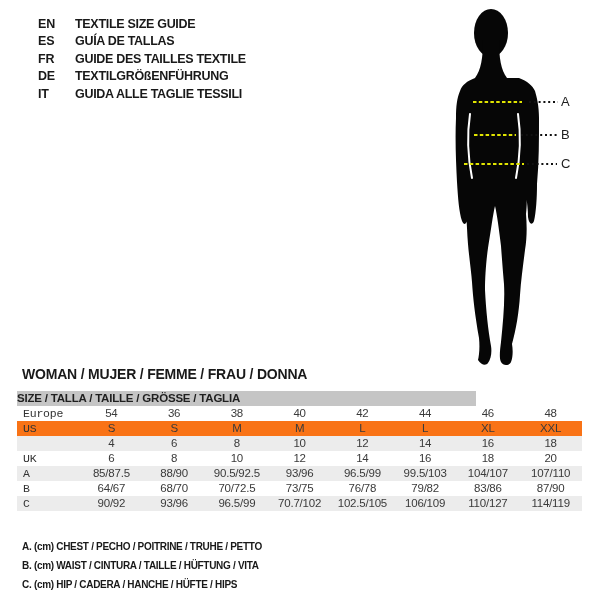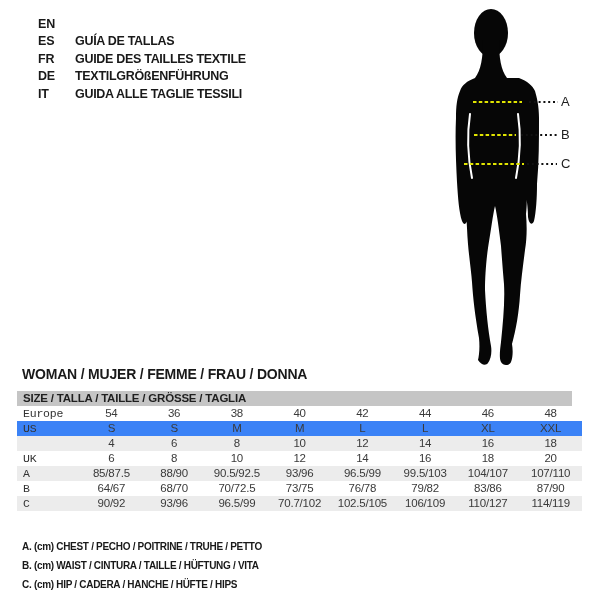--- a/index.html
+++ b/index.html
@@ -36,23 +36,23 @@
 
   
   .woman-title {
     position:absolute; left:22px; top:366px;
     font-size:14px; font-weight:bold; letter-spacing:-0.2px; color:#191919;
     white-space:nowrap;
   }
 
   
   .table-header-bar {
-    position:absolute; left:17px; top:391px; width:555px; height:15px;
+    position:absolute; left:17px; top:391px; width:459px; height:15px;
     background:#c5c5c5; font-size:11.5px; font-weight:bold;
-    line-height:15px; padding-left:6px; letter-spacing:-0.2px; color:#1f1f1f;
+    line-height:15px; letter-spacing:-0.2px; color:#1f1f1f;
     white-space:nowrap;
   }
   table.size-table {
     position:absolute; left:17px; top:406px; width:565px;
     border-collapse:collapse; table-layout:fixed;
   }
   table.size-table td {
     height:15px; font-size:11.5px; color:#3a3a3a; text-align:center;
     padding:0; line-height:15px; letter-spacing:-0.2px; white-space:nowrap;
   }
@@ -67,20 +67,21 @@
   }
 </style>
 </head>
 <body style="background: rgb(255, 255, 255);">
 
 <div class="canvas">
 
   <div class="lang-block">
       <div class="lang-row">
         <span class="lang-code">EN</span>
+        <span class="lang-label">TEXTILE SIZE GUIDE</span>
       </div>
       <div class="lang-row">
         <span class="lang-code">ES</span>
         <span class="lang-label">GUÍA DE TALLAS</span>
       </div>
       <div class="lang-row">
         <span class="lang-code">FR</span>
         <span class="lang-label">GUIDE DES TAILLES TEXTILE</span>
       </div>
       <div class="lang-row">
@@ -172,21 +173,21 @@
           <td class="rowlabel">Europe</td>
           <td>54</td>
           <td>36</td>
           <td>38</td>
           <td>40</td>
           <td>42</td>
           <td>44</td>
           <td>46</td>
           <td>48</td>
         </tr>
-        <tr class="shaded" style="background: #3b82f6;">
+        <tr class="shaded" style="background: #f97316;">
           <td class="rowlabel">US</td>
           <td>S</td>
           <td>S</td>
           <td>M</td>
           <td>M</td>
           <td>L</td>
           <td>L</td>
           <td>XL</td>
           <td>XXL</td>
         </tr>

